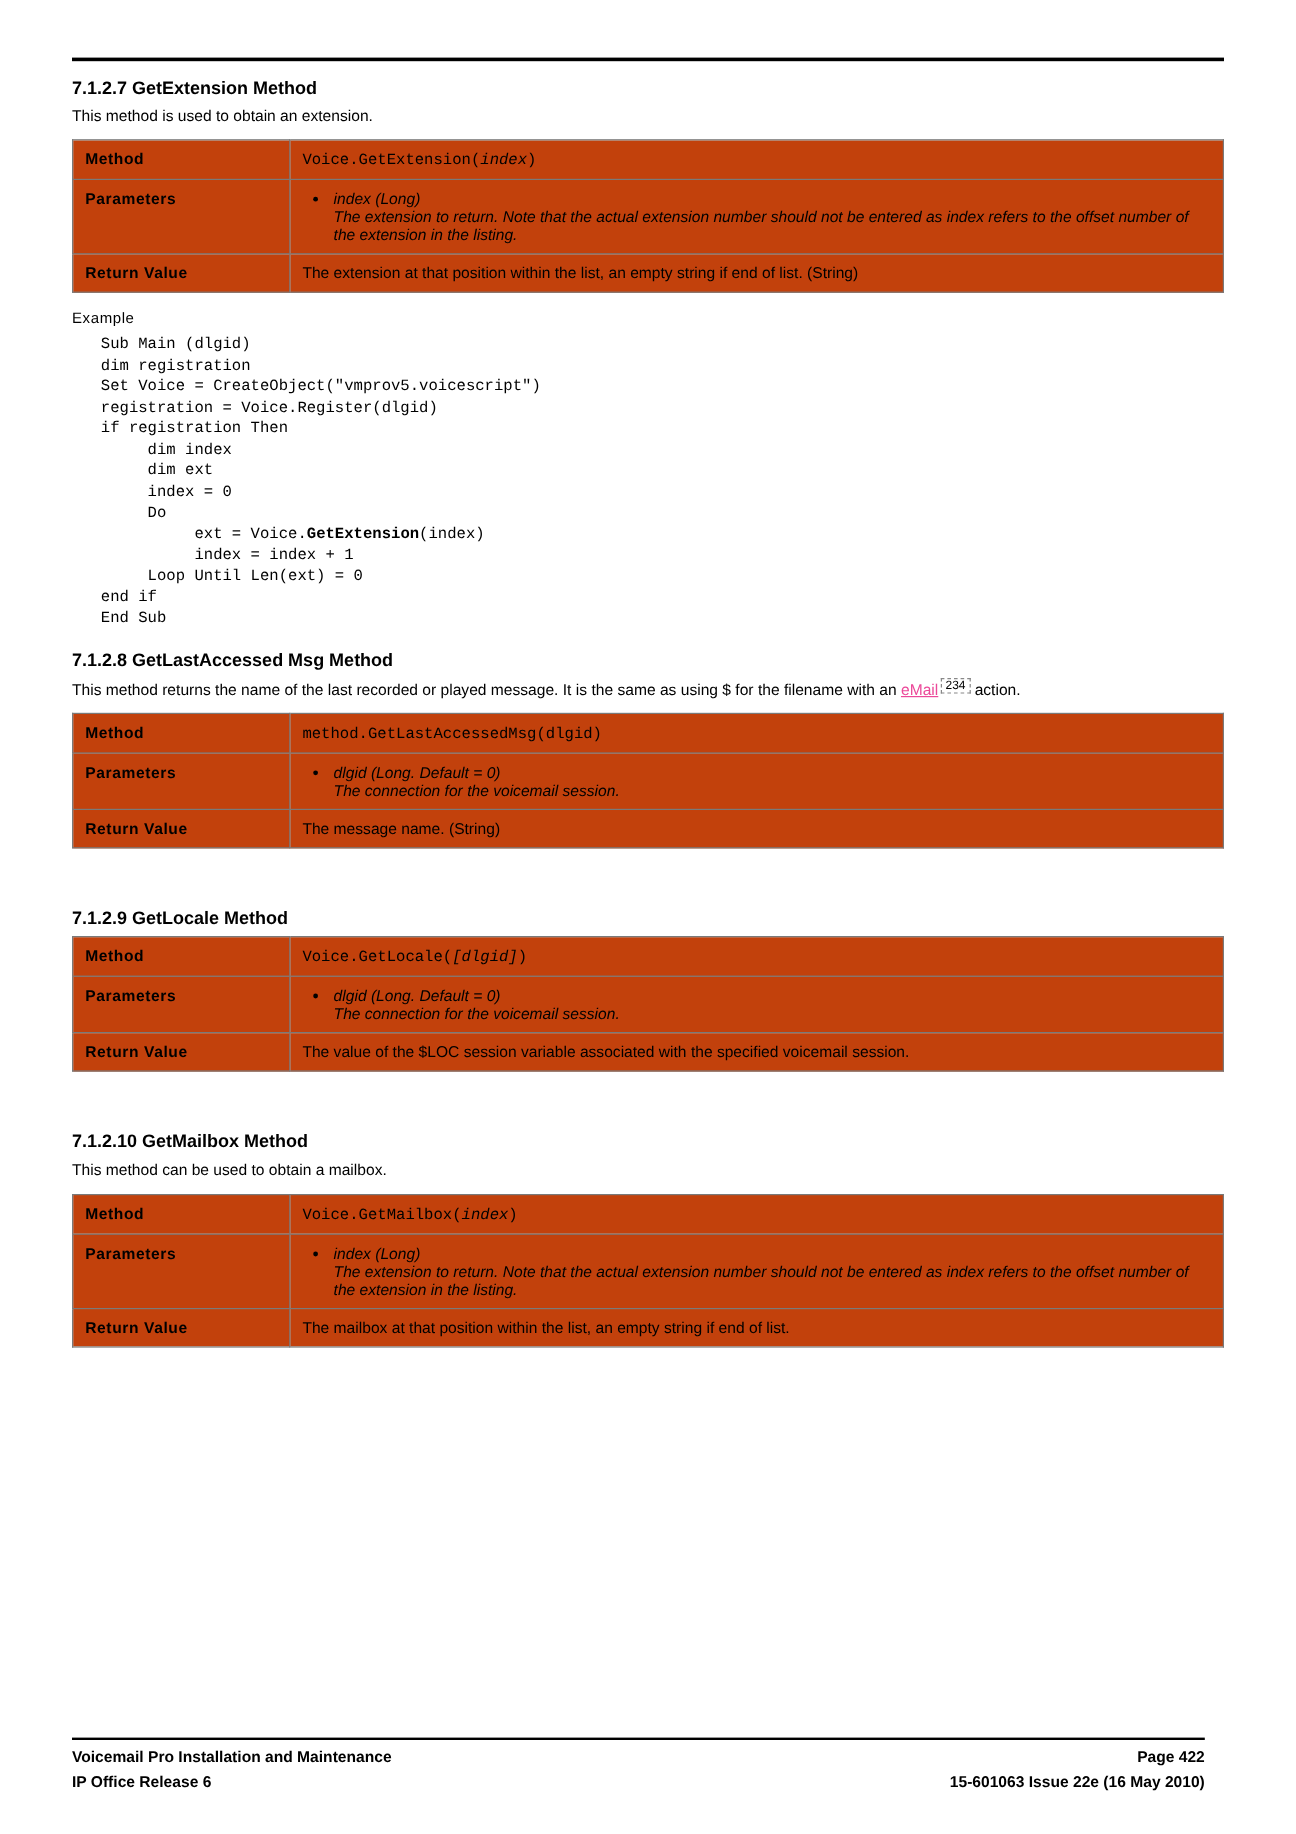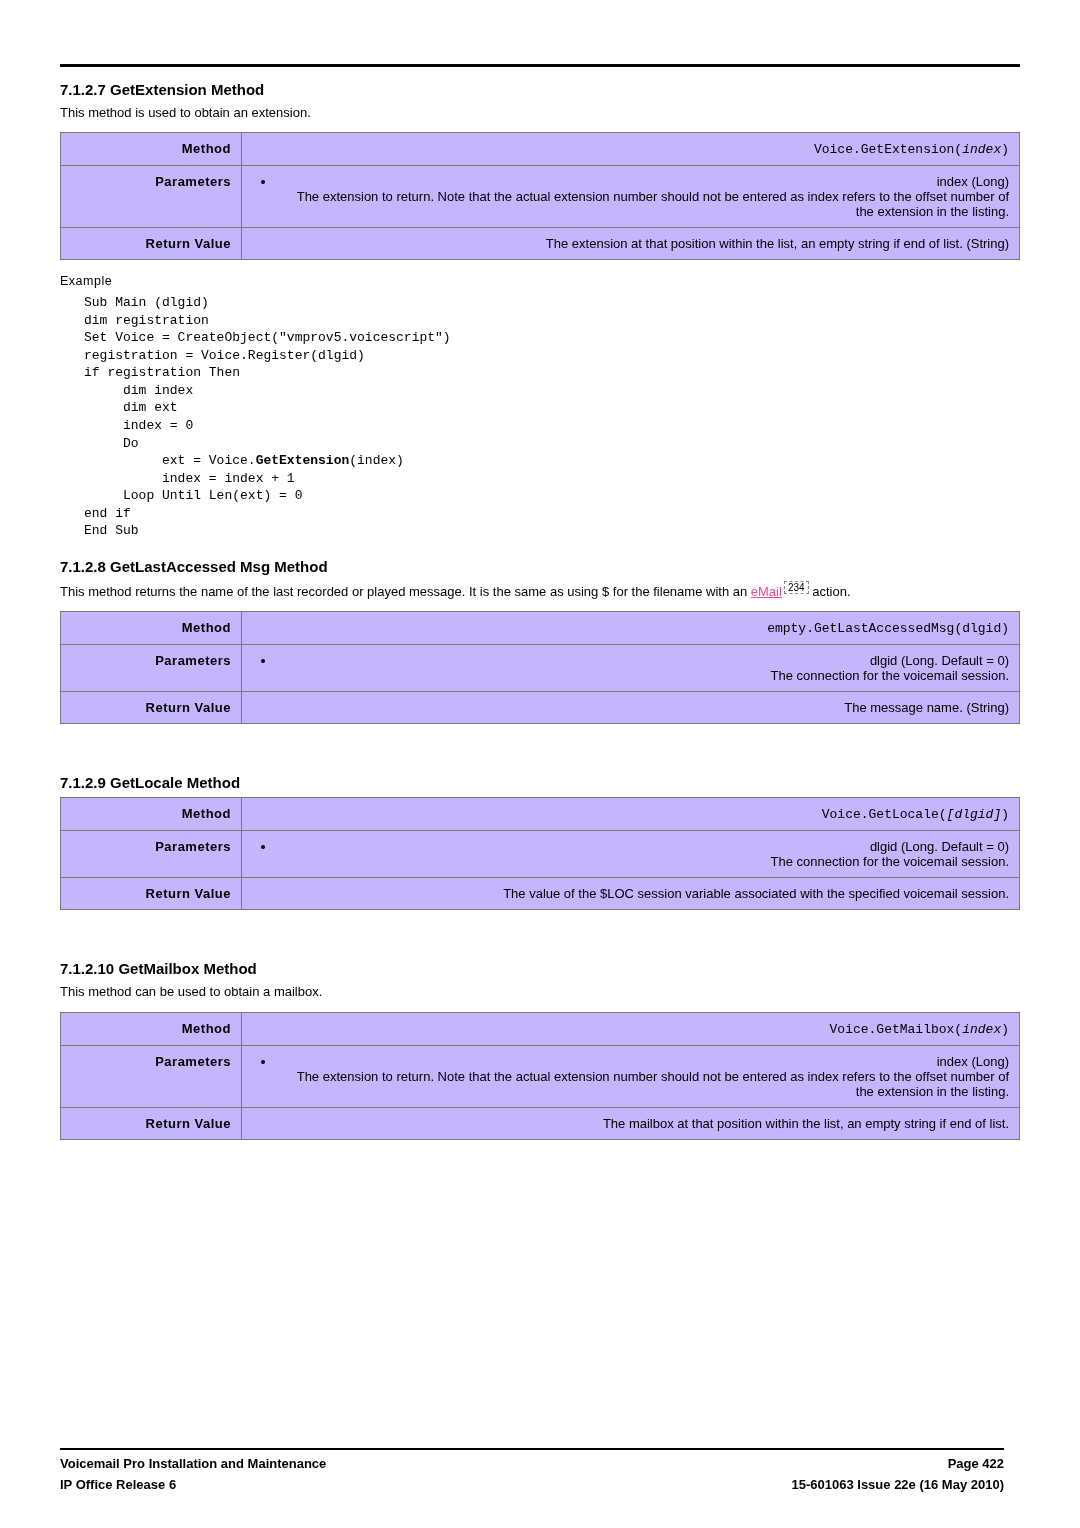--- a/index.html
+++ b/index.html
@@ -7,21 +7,21 @@
     padding: 0;
     background: #fff;
     font-family: Verdana, Arial, sans-serif;
     color: #000;
     width: 1080px;
   }
   .page {
     width: 1080px;
     height: 1528px;
     box-sizing: border-box;
-    padding: 64px 60px 32px 60px;
+    padding: 48px 60px 32px 60px;
     position: relative;
   }
   .thick-rule {
     border: 0;
     border-top: 3px solid #000;
     margin: 0 0 10px 0;
   }
   .thin-rule {
     border: 0;
     border-top: 2px solid #000;
@@ -53,22 +53,21 @@
   table.api {
     border-collapse: collapse;
     width: 100%;
     margin: 6px 0 14px 0;
     font-size: 13px;
   }
   table.api td {
     border: 1px solid #7a7a7a;
     padding: 8px 10px;
     vertical-align: top;
-    background: #c4b5fd;
-    text-align: right;
+    background: #c2410c;
   }
   table.api td.label {
     width: 160px;
     font-weight: bold;
     letter-spacing: 0.5px;
   }
   table.api code, span.mono {
     font-family: "Courier New", monospace;
     font-size: 13px;
   }
@@ -83,20 +82,21 @@
     font-size: 13px;
     line-height: 1.35;
     margin: 0 0 18px 24px;
     white-space: pre;
   }
   pre.code b { font-weight: bold; }
   ul.param-list {
     list-style: disc;
     margin: 0 0 0 24px;
     padding: 0;
+    font-style: italic;
   }
   ul.param-list li {
     margin: 0;
     padding: 0 0 0 2px;
   }
   .param-sub {
     display: block;
     margin-left: 0;
   }
   .footer {
@@ -171,21 +171,21 @@
   <h3 class="section-title">7.1.2.8 GetLastAccessed Msg Method</h3>
   <p class="desc">
     <span>This method returns the name of the last recorded or played message. It is the same as using $ for the filename with an </span><a href="#" class="link">eMail</a><span class="ref-box">234</span><span> action.</span>
   </p>
 
   <table class="api">
     <tbody>
         <tr>
       <td class="label">Method</td>
       <td>
-        <span class="mono">empty.GetLastAccessedMsg(dlgid)</span>
+        <span class="mono">method.GetLastAccessedMsg(dlgid)</span>
       </td>
     </tr>
     <tr>
       <td class="label">Parameters</td>
       <td>
         <ul class="param-list">
           <li>
             <span>dlgid (Long. Default = 0)</span>
             <span class="param-sub">The connection for the voicemail session.</span>
           </li>

